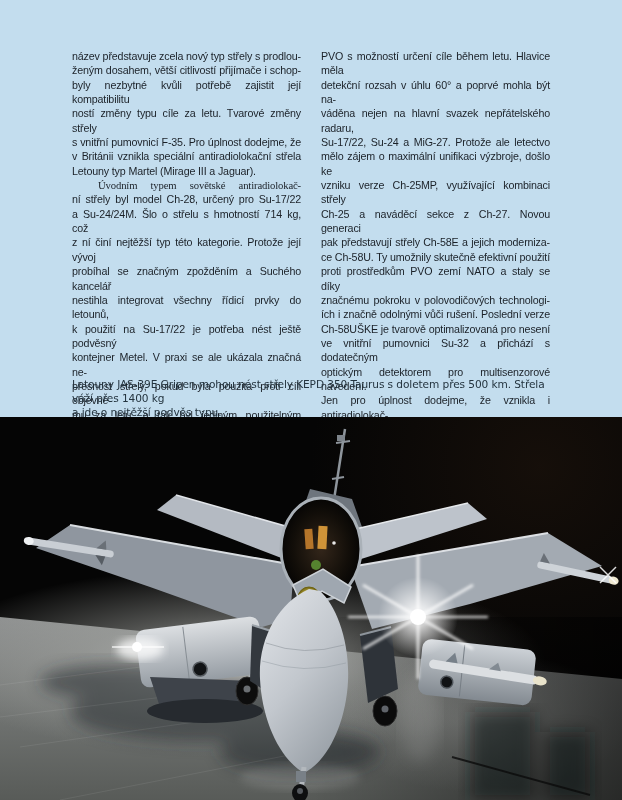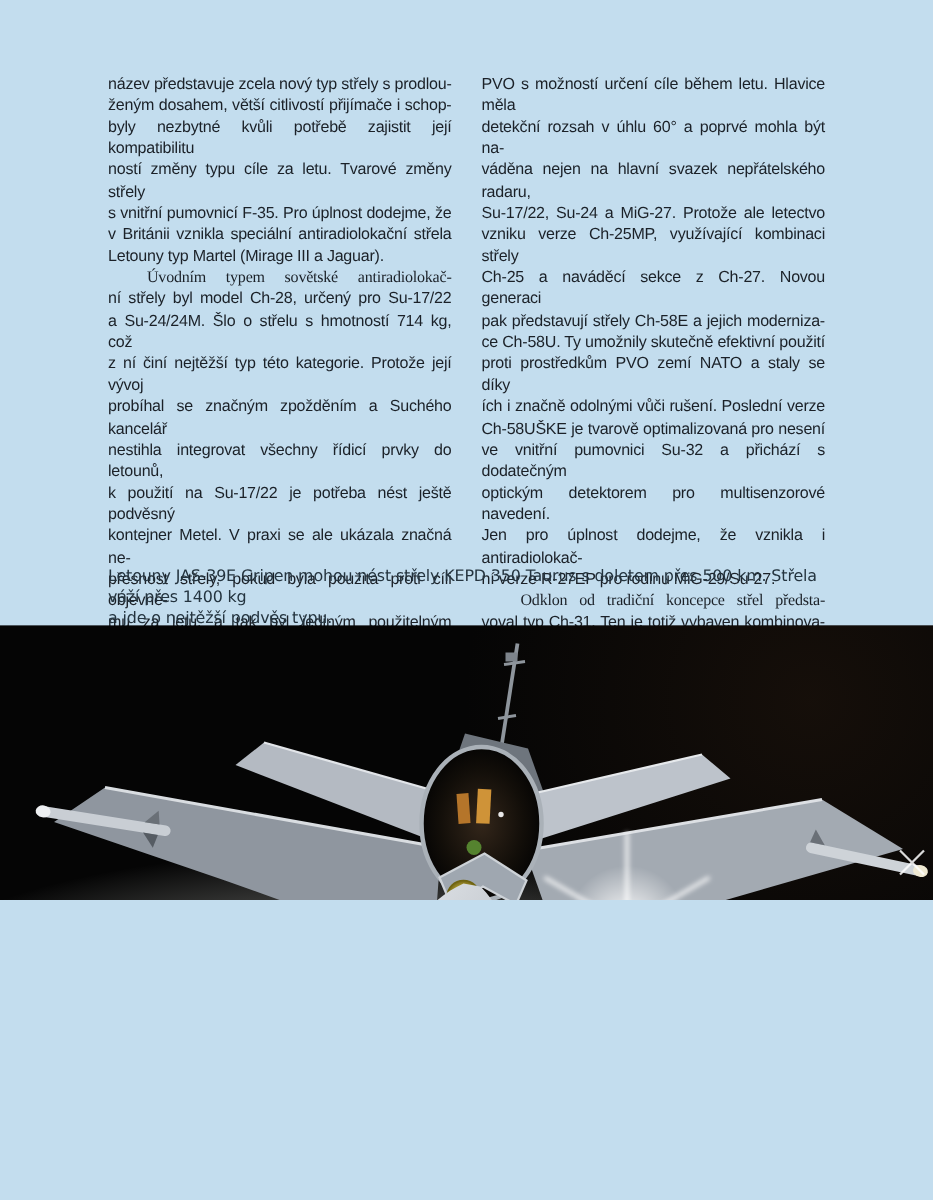--- a/index.html
+++ b/index.html
@@ -1,17 +1,17 @@
 <!DOCTYPE html>
 <html lang="cs"><head>
 <meta charset="utf-8">
 <style>
   html,body{margin:0;padding:0;}
   body{width:622px;height:800px;background:#c3ddee;}
-  .page{position:relative;width:622px;height:600px;background:#c3ddee;overflow:hidden;
+  .page{position:relative;width:622px;height:800px;background:#c3ddee;overflow:hidden;
         font-family:"Liberation Sans",sans-serif;}
   .textarea{position:absolute;left:72px;top:49px;width:478px;display:flex;gap:20px;}
   .col{width:229px;font-size:10.7px;line-height:14.35px;color:#1b2128;letter-spacing:-0.15px;}
   .line{text-align:justify;text-align-last:justify;}
   .line.endline{text-align-last:left;}
   .line.indent{text-indent:26px;font-family:Liberation Serif, serif;}
   .caption{position:absolute;left:72px;top:377px;width:492px;
            font-family:"DejaVu Sans",sans-serif;
            font-size:10.6px;line-height:14px;color:#24343f;letter-spacing:-0.1px;}
   .photo{position:absolute;left:0;top:417px;width:622px;height:383px;background:#060606;}
@@ -43,25 +43,27 @@
         <div class="line">mu za letu, a tak byl jediným použitelným režimem</div>
         <div class="line">odpal na pozice předem známého cíle. Následný</div>
         <div class="line">výše zmíněný model Ch-27PS sovětskému letectvu</div>
         <div class="line">poprvé přinesl možnost působení proti protivníkově</div>
       </div>
     <div class="col">
         <div class="line">PVO s možností určení cíle během letu. Hlavice měla</div>
         <div class="line">detekční rozsah v úhlu 60° a poprvé mohla být na-</div>
         <div class="line">váděna nejen na hlavní svazek nepřátelského radaru,</div>
         <div class="line">Su-17/22, Su-24 a MiG-27. Protože ale letectvo</div>
+        <div class="line">mělo zájem o maximální unifikaci výzbroje, došlo ke</div>
         <div class="line">vzniku verze Ch-25MP, využívající kombinaci střely</div>
         <div class="line">Ch-25 a naváděcí sekce z Ch-27. Novou generaci</div>
         <div class="line">pak představují střely Ch-58E a jejich moderniza-</div>
         <div class="line">ce Ch-58U. Ty umožnily skutečně efektivní použití</div>
         <div class="line">proti prostředkům PVO zemí NATO a staly se díky</div>
+        <div class="line">značnému pokroku v polovodičových technologi-</div>
         <div class="line">ích i značně odolnými vůči rušení. Poslední verze</div>
         <div class="line">Ch-58UŠKE je tvarově optimalizovaná pro nesení</div>
         <div class="line">ve vnitřní pumovnici Su-32 a přichází s dodatečným</div>
         <div class="line">optickým detektorem pro multisenzorové navedení.</div>
         <div class="line">Jen pro úplnost dodejme, že vznikla i antiradiolokač-</div>
         <div class="line endline">ní verze R-27EP pro rodinu MiG-29/Su-27.</div>
         <div class="line indent">Odklon od tradiční koncepce střel předsta-</div>
         <div class="line">voval typ Ch-31. Ten je totiž vybaven kombinova-</div>
         <div class="line">ným raketovým a náporovým motorem. Raketový</div>
       </div>

